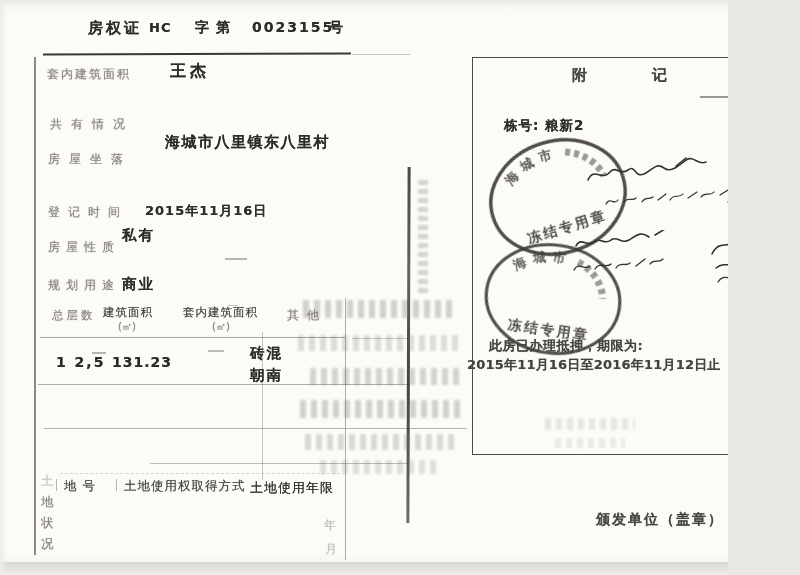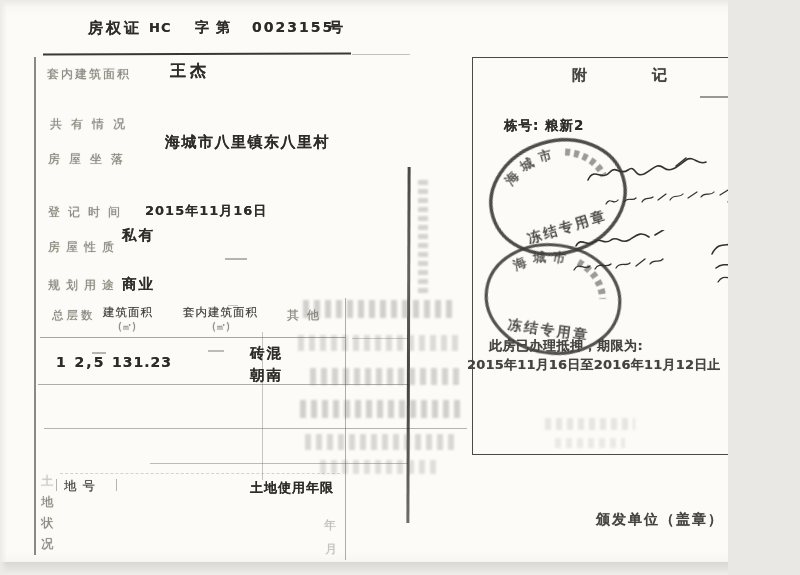--- a/index.html
+++ b/index.html
@@ -170,21 +170,22 @@
     <span style="opacity:.45">土</span>
     <span>地</span>
     <span>状</span>
     <span>况</span>
   </div>
 
   <div class="abs ln" style="left:56px;top:479px;width:1px;height:12px;opacity:.5;"></div>
   <div class="abs ln" style="left:116px;top:479px;width:1px;height:12px;opacity:.5;"></div>
 
   <div class="abs mid" style="left:64px;top:478px;font-size:12.5px;letter-spacing:6px;">地号</div>
-  <div class="abs val" style="left:250px;top:479px;font-size:13px;letter-spacing:1px;font-weight:700;">土地使用年限</div>
+  <div class="abs mid" style="left:124px;top:478px;font-size:12.5px;letter-spacing:1px;">土地使用权取得方式</div>
+  <div class="abs val" style="left:250px;top:479px;font-size:13px;letter-spacing:1px;font-weight:400;">土地使用年限</div>
 
   <div class="abs lbl" style="left:324px;top:517px;font-size:12px;opacity:.55;">年</div>
   <div class="abs lbl" style="left:325px;top:541px;font-size:12px;opacity:.5;">月</div>
 
   <div class="abs mid" style="left:596px;top:511px;font-size:14px;letter-spacing:2px;font-weight:600;">颁发单位（盖章）</div>
 
   <div class="abs scan-band" style="left:0;top:562px;width:800px;height:13px;"></div>
   <div class="abs" style="left:794px;top:0;width:6px;height:575px;background:linear-gradient(90deg,transparent,#dcdad6);"></div>
   <div class="abs" style="left:0;top:0;width:800px;height:7px;background:linear-gradient(180deg,#eceae6,transparent);"></div>
   <div class="abs" style="left:0;top:0;width:7px;height:575px;background:linear-gradient(90deg,#edebe7,transparent);"></div>

